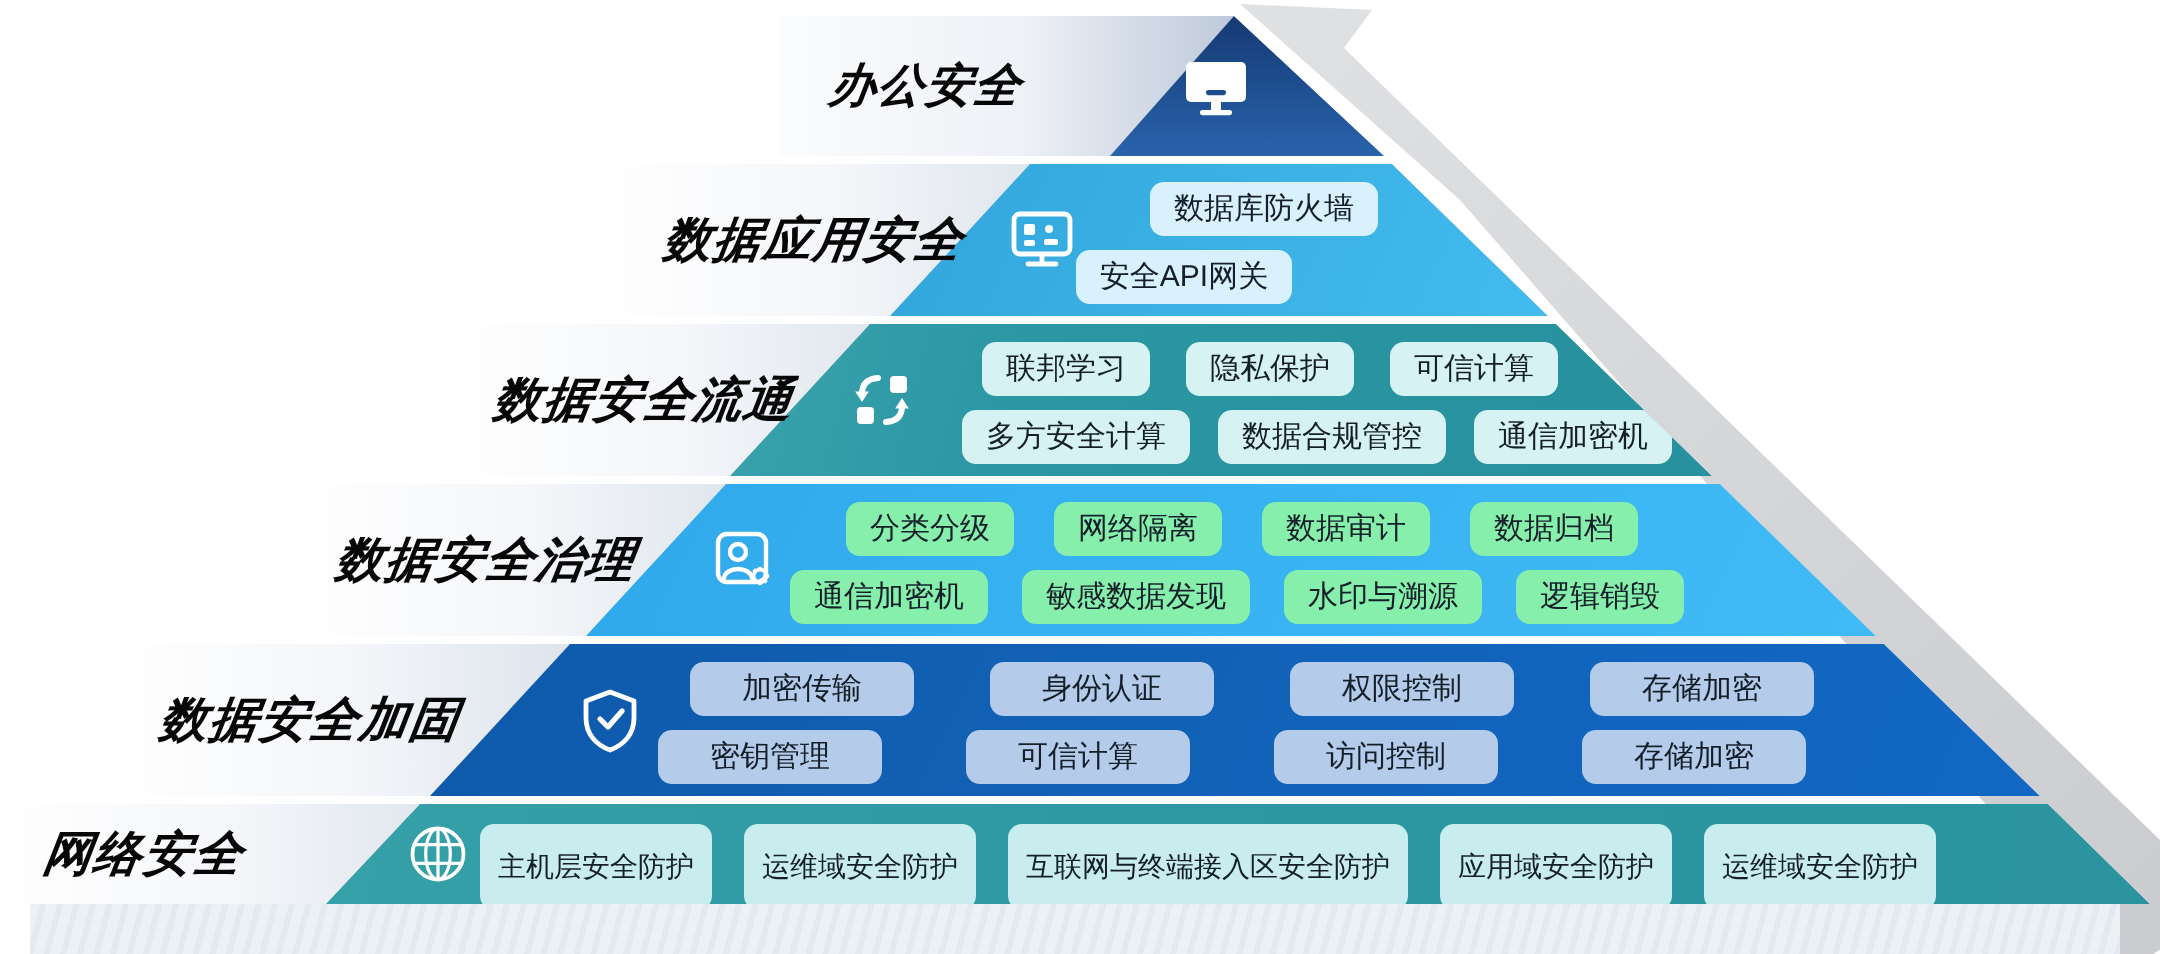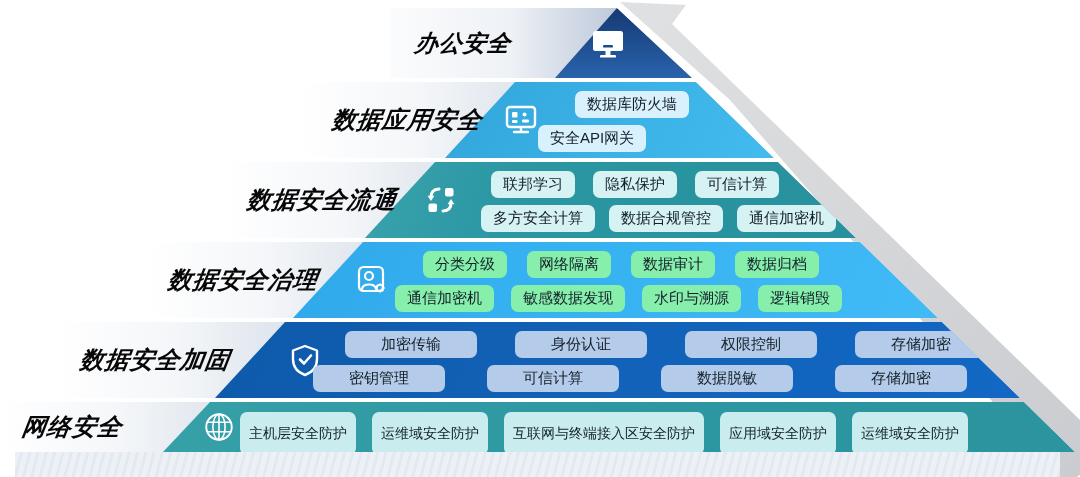--- a/index.html
+++ b/index.html
@@ -68,23 +68,23 @@
   .l4 .row1{left:275px;top:9px;gap:20px;}
   .l4 .row2{left:247px;top:43px;gap:17px;}
 
   
   .l5{left:57px;top:322px;width:963px;height:76px;
       clip-path:polygon(0 0,885px 0,963px 100%,0 100%);}
   .l5 .colored{clip-path:polygon(228px 0,885px 0,963px 100%,158px 100%);
       background:linear-gradient(115deg,#0c55a4 0%,#1160b4 45%,#1268c4 100%);}
   .l5 .label{left:23px;}
   .l5 .icon{left:230px;top:20px;}
-  .l5 .chip{background:#b4cce9;padding:0 36px;}
+  .l5 .chip{background:#b4cce9;padding:0 26px;}
   .l5 .row1{left:288px;top:9px;gap:38px;}
-  .l5 .row2{left:256px;top:43px;gap:42px;}
+  .l5 .row2{left:272px;top:43px;gap:42px;}
 
   
   .l6{left:0px;top:402px;width:1075px;height:50px;
       clip-path:polygon(0 0,1024px 0,1075px 100%,0 100%);}
   .l6 .colored{clip-path:polygon(210px 0,1024px 0,1075px 100%,163px 100%);
       background:linear-gradient(100deg,#3aa3ab 0%,#2d98a2 55%,#2b949e 100%);}
   .l6 .label{left:22px;}
   .l6 .icon{left:202px;top:8px;width:34px;height:34px;}
   .l6 .chip{background:#c9edef;font-size:14px;padding:0 9px;height:43px;}
   .l6 .row1{left:240px;top:10px;gap:16px;}
@@ -216,21 +216,21 @@
     </svg>
     <div class="chiprow row1">
       <span class="chip">加密传输</span>
       <span class="chip">身份认证</span>
       <span class="chip">权限控制</span>
       <span class="chip">存储加密</span>
     </div>
     <div class="chiprow row2">
       <span class="chip">密钥管理</span>
       <span class="chip">可信计算</span>
-      <span class="chip">数据脱敏</span>
+      <span class="chip">访问控制</span>
       <span class="chip">存储加密</span>
     </div>
   </div>
 
   <div class="layer l6">
     <div class="labelzone lz"></div>
     <div class="colored"></div>
     <div class="label">网络安全</div>
     <svg class="icon" viewBox="0 0 36 36">
       <circle cx="18" cy="18" r="13.5" fill="none" stroke="#fff" stroke-width="2"></circle>

